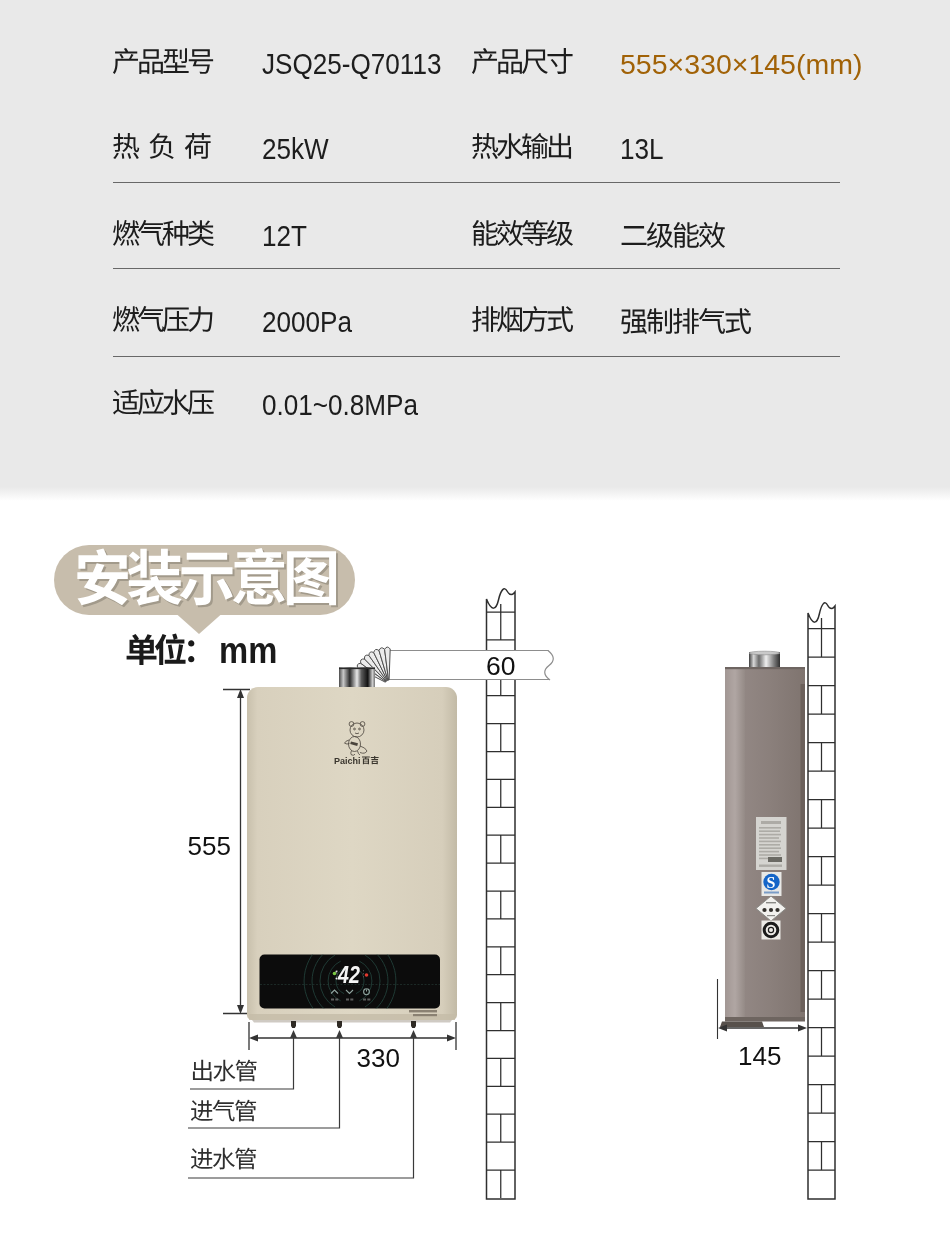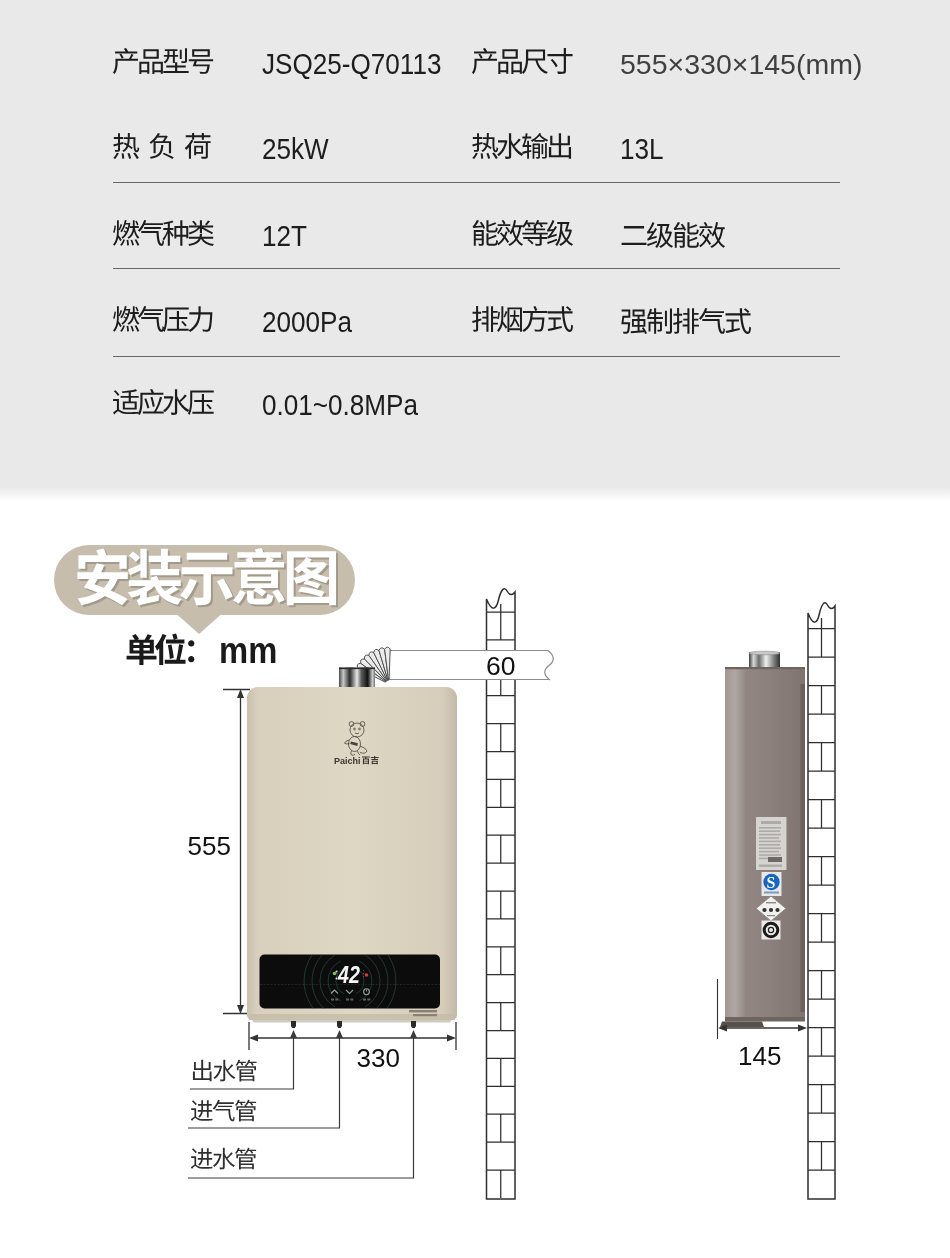--- a/index.html
+++ b/index.html
@@ -1,17 +1,17 @@
 <!DOCTYPE html>
 <html><head><meta charset="utf-8"><style>
 html,body{margin:0;padding:0}
 body{width:950px;height:1258px;position:relative;font-family:"Liberation Sans",sans-serif;background:#fff}
 .abs{position:absolute}
 .val{position:absolute;font-size:29px;color:#1d1d1d;white-space:nowrap;transform:scale(0.9,1);transform-origin:left top}
-.val2{position:absolute;font-size:28.5px;color:#404040;white-space:nowrap}
+.val2{position:absolute;font-size:28.5px;color:#a16207;white-space:nowrap}
 </style></head><body>
 
 <div class="abs" style="left:0;top:0;width:950px;height:487px;background:#e9e9e9"></div>
 <div class="abs" style="left:0;top:487px;width:950px;height:14px;background:linear-gradient(#e9e9e9,#ffffff)"></div>
 
 <svg style="position:absolute;left:111.5px;top:46.5px;width:103.0px;height:28px;color:#1d1d1d;overflow:visible" preserveAspectRatio="none" viewBox="0 -880 3679 1000">
     <use href="#r4ea7" x="0"></use>
     <use href="#r54c1" x="893"></use>
     <use href="#r578b" x="1786"></use>
     <use href="#r53f7" x="2679"></use>

